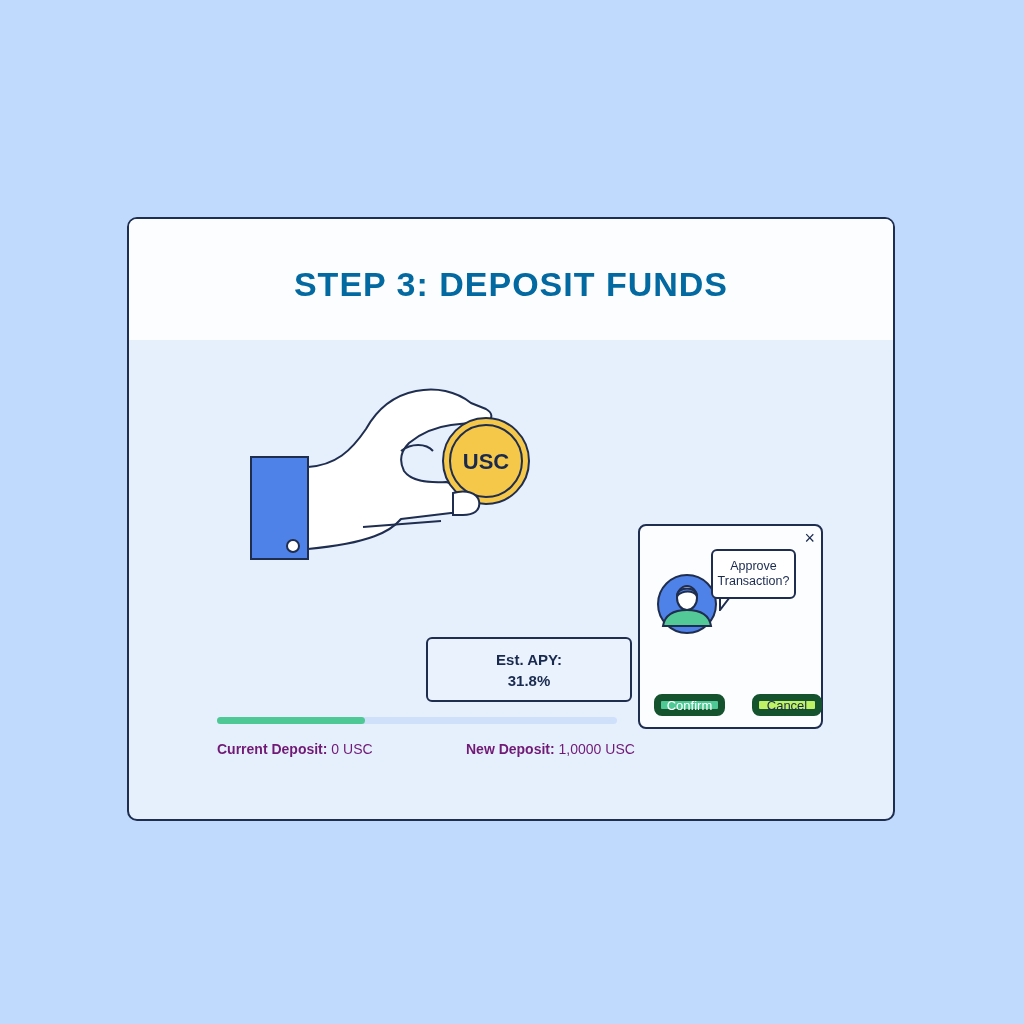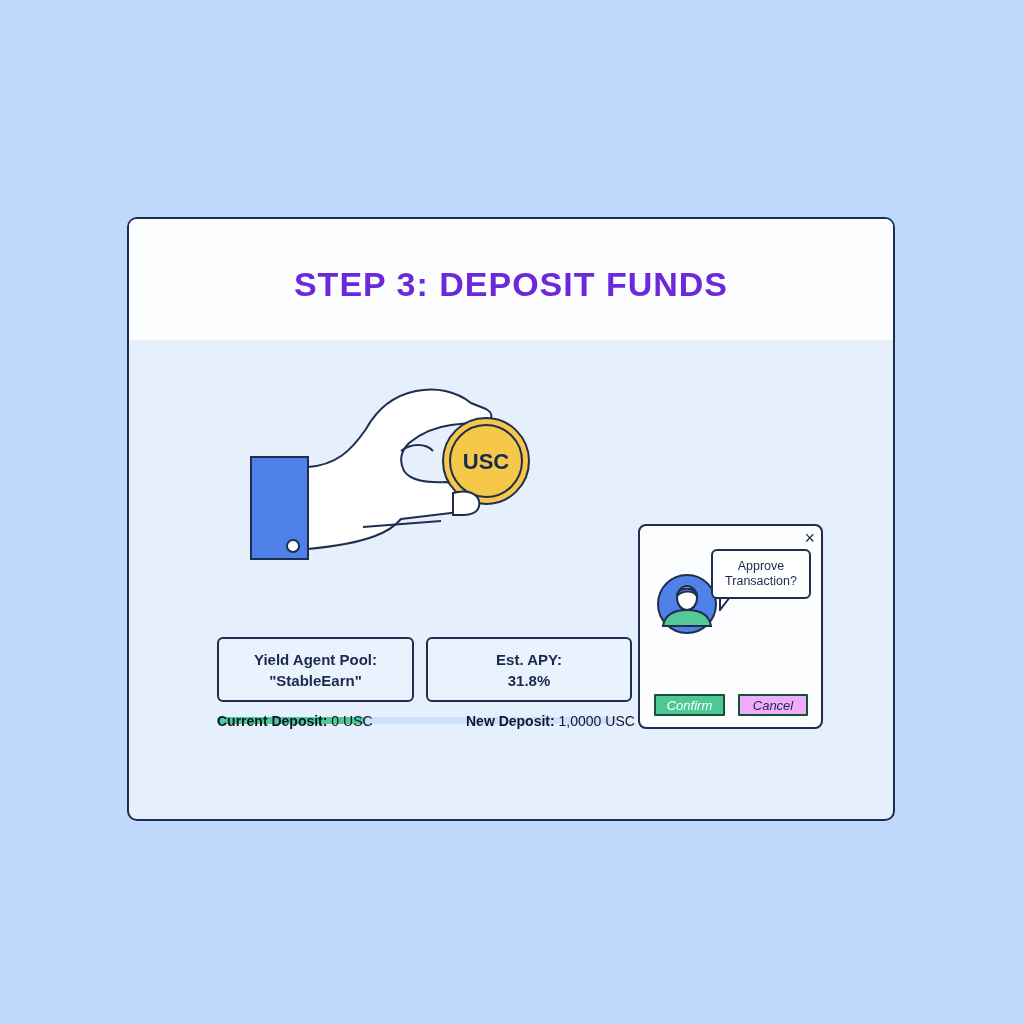--- a/index.html
+++ b/index.html
@@ -24,21 +24,21 @@
   .card-header {
     position: absolute; left: 0; top: 0; right: 0;
     height: 121px;
     background: #fbfdff;
     display: flex; align-items: center; justify-content: center;
   }
   .card-title {
     font-weight: 700;
     font-size: 34px;
     letter-spacing: 1px;
-    color: #6d28d9;
+    color: #0369a1;
     margin-top: 10px;
   }
   .illustration {
     position: absolute; left: 112px; top: 162px;
     width: 360px; height: 240px;
   }
   .deposit-circle {
     position: absolute;
     left: 344px; top: 281px;
     width: 115px; height: 115px;
@@ -66,22 +66,22 @@
   .progress {
     position: absolute; left: 88px; top: 498px;
     width: 400px; height: 7px; border-radius: 4px;
     background: #cfe1fa;
   }
   .progress-fill {
     height: 100%; border-radius: 4px;
     background: #4ec894;
   }
   .deposit-line {
-    position: absolute; top: 494px;
-    font-size: 14px; color: #0f172a;
+    position: absolute; top: 522px;
+    font-size: 14px; color: #701a75;
   }
   .deposit-line .lbl { font-weight: 700; }
   .cur { left: 88px; }
   .new { left: 297px; margin-left: 40px; }
   .dialog {
     position: absolute; left: 509px; top: 305px;
     width: 185px; height: 205px;
     background: #fbfdff;
     border: 2px solid #1f2d4f;
     border-radius: 8px;
@@ -90,40 +90,40 @@
   .close-x {
     position: absolute; right: 6px; top: 3px;
     font-size: 18px; line-height: 18px; color: #1a2a4f; cursor: pointer;
   }
   .avatar {
     position: absolute; left: 17px; top: 48px;
     width: 60px; height: 60px;
   }
   .bubble {
     position: absolute; left: 71px; top: 23px;
-    width: 100px; height: 50px;
+    width: 85px; height: 50px;
     border: 2px solid #1f2d4f; border-radius: 6px;
     background: #fff;
     box-sizing: border-box;
     display: flex; flex-direction: column; align-items: center; justify-content: center;
     font-size: 12.5px; line-height: 15px; color: #1a2a4f;
   }
   .bubble-tail {
     position: absolute; left: 78px; top: 71px;
     width: 14px; height: 14px;
   }
   .btn {
     position: absolute; top: 168px; height: 22px;
-    border: 2px solid #14532d; border-radius: 1px;
+    border: 7px solid #14532d; border-radius: 8px;
     box-sizing: border-box;
     display: flex; align-items: center; justify-content: center;
-    font-size: 13px; cursor: pointer; font-style: italic;
+    font-size: 13px; cursor: pointer;
   }
   .btn-confirm { left: 14px; width: 71px; background: #4ec894; color: #ffffff; }
-  .btn-cancel { left: 98px; width: 70px; background: #f0abfc; color: #1a2a4f; }
+  .btn-cancel { left: 112px; width: 70px; background: #bef264; color: #1a2a4f; }
 </style>
 </head>
 <body>
 
 <div class="card">
   <div class="card-header">
     <div class="card-title">STEP 3: DEPOSIT FUNDS</div>
   </div>
 
   <svg class="illustration" viewBox="0 0 360 240">
@@ -136,24 +136,20 @@
     <path d="M160 70 C170 62 185 62 192 70" stroke="#1f2d4f" stroke-width="2" fill="none"></path>
 
     <circle cx="245" cy="80" r="43" fill="#f5c84a" stroke="#1f2d4f" stroke-width="2"></circle>
     <circle cx="245" cy="80" r="36" fill="none" stroke="#1f2d4f" stroke-width="2"></circle>
     <text x="245" y="88" text-anchor="middle" font-family="Liberation Sans, sans-serif" font-weight="700" font-size="22" fill="#1a2a4f">USC</text>
 
     <path d="M212 112 C225 108 236 112 238 120 C240 130 232 134 222 134 L212 134 Z" fill="#fff" stroke="#1f2d4f" stroke-width="2"></path>
   </svg>
 
 
-  <div class="info-box info-pool">
-    <span>Yield Agent Pool:</span>
-    <span>"StableEarn"</span>
-  </div>
   <div class="info-box info-apy">
     <span>Est. APY:</span>
     <span>31.8%</span>
   </div>
 
   <div class="progress">
     <div class="progress-fill" style="width:37%"></div>
   </div>
 
   <div class="deposit-line cur">

